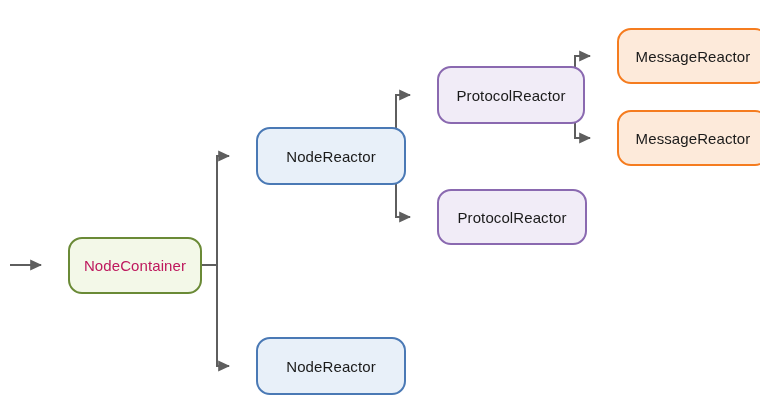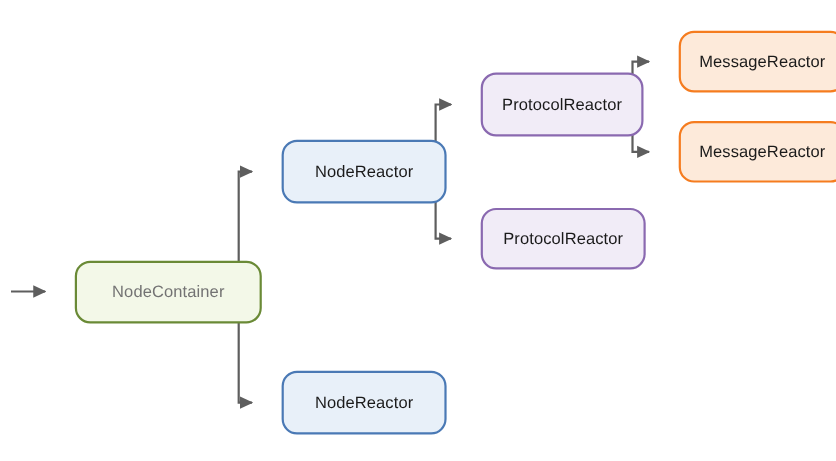--- a/index.html
+++ b/index.html
@@ -62,21 +62,21 @@
         <polyline points="10,265 41,265" fill="none" stroke="#5e5e5e" stroke-width="2" stroke-linejoin="miter" stroke-linecap="butt" marker-end="url(#arrowhead)"></polyline>
         <polyline points="191,265 217,265 217,156 229,156" fill="none" stroke="#5e5e5e" stroke-width="2" stroke-linejoin="miter" stroke-linecap="butt" marker-end="url(#arrowhead)"></polyline>
         <polyline points="191,265 217,265 217,366 229,366" fill="none" stroke="#5e5e5e" stroke-width="2" stroke-linejoin="miter" stroke-linecap="butt" marker-end="url(#arrowhead)"></polyline>
         <polyline points="381,156 396,156 396,95 410,95" fill="none" stroke="#5e5e5e" stroke-width="2" stroke-linejoin="miter" stroke-linecap="butt" marker-end="url(#arrowhead)"></polyline>
         <polyline points="381,156 396,156 396,217 410,217" fill="none" stroke="#5e5e5e" stroke-width="2" stroke-linejoin="miter" stroke-linecap="butt" marker-end="url(#arrowhead)"></polyline>
         <polyline points="560,95 575,95 575,56 590,56" fill="none" stroke="#5e5e5e" stroke-width="2" stroke-linejoin="miter" stroke-linecap="butt" marker-end="url(#arrowhead)"></polyline>
         <polyline points="560,95 575,95 575,138 590,138" fill="none" stroke="#5e5e5e" stroke-width="2" stroke-linejoin="miter" stroke-linecap="butt" marker-end="url(#arrowhead)"></polyline>
       </g>
   </svg>
 
-  <div class="node" style="left: 43px; top: 237px; width: 170px; height: 57px; border-color: rgb(106, 138, 54); background: rgb(243, 248, 232); color: #737373;">
+  <div class="node" style="left: 43px; top: 237px; width: 134px; height: 57px; border-color: rgb(106, 138, 54); background: rgb(243, 248, 232); color: #be185d;">
     <span class="node-label">NodeContainer</span>
   </div>
 
   <div class="node" style="left: 231px; top: 127px; width: 150px; height: 58px; border-color: rgb(74, 121, 181); background: rgb(232, 240, 249); color: rgb(26, 26, 26);">
     <span class="node-label">NodeReactor</span>
   </div>
 
   <div class="node" style="left: 231px; top: 337px; width: 150px; height: 58px; border-color: rgb(74, 121, 181); background: rgb(232, 240, 249); color: rgb(26, 26, 26);">
     <span class="node-label">NodeReactor</span>
   </div>

